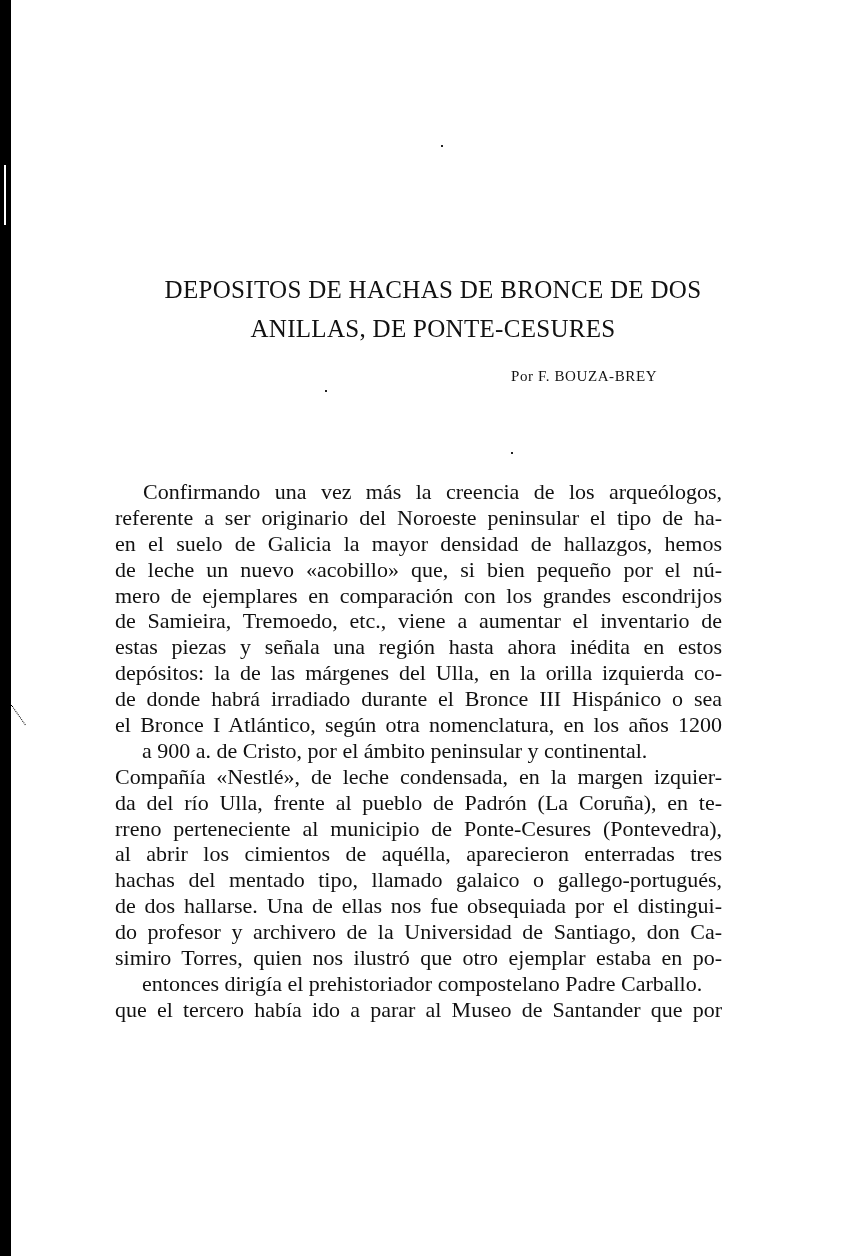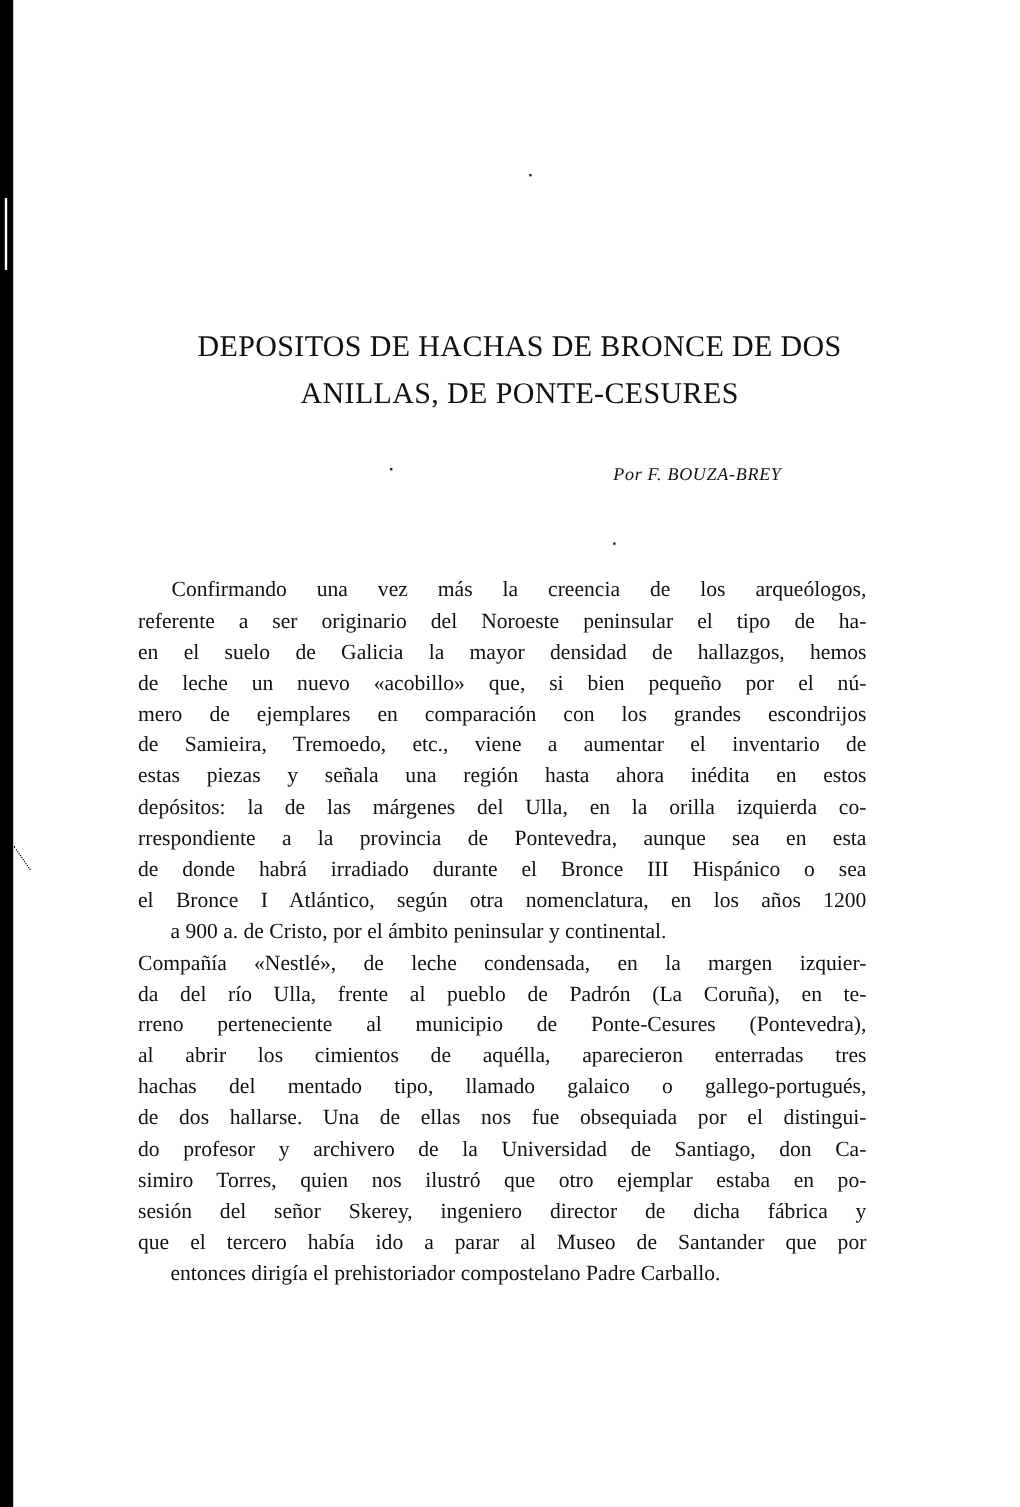--- a/index.html
+++ b/index.html
@@ -57,33 +57,32 @@
       font-size: 25px;
       letter-spacing: 0.3px;
       font-weight: normal;
       margin: 0;
       line-height: 1;
     }
     .title.l1 { top: 277px; left: 8px; }
     .title.l2 { top: 316px; left: 8px; }
     .byline {
       position: absolute;
-      top: 388px;
+      top: 368px;
       left: 511px;
       font-size: 15px;
       letter-spacing: 0.6px;
       white-space: nowrap;
-      font-style: italic;
     }
     .body-text {
       position: absolute;
       left: 115px;
       top: 479px;
       width: 607px;
-      font-size: 18px;
+      font-size: 22px;
       line-height: 25.9px;
     }
     .line {
       display: block;
       white-space: nowrap;
       text-align: justify;
       text-align-last: justify;
       height: 25.9px;
     }
     .line.last {
@@ -111,31 +110,29 @@
 <div class="body-text">
   <div>
       <span class="line indent">Confirmando una vez más la creencia de los arqueólogos,</span>
       <span class="line">referente a ser originario del Noroeste peninsular el tipo de ha-</span>
       <span class="line">en el suelo de Galicia la mayor densidad de hallazgos, hemos</span>
       <span class="line">de leche un nuevo «acobillo» que, si bien pequeño por el nú-</span>
       <span class="line">mero de ejemplares en comparación con los grandes escondrijos</span>
       <span class="line">de Samieira, Tremoedo, etc., viene a aumentar el inventario de</span>
       <span class="line">estas piezas y señala una región hasta ahora inédita en estos</span>
       <span class="line">depósitos: la de las márgenes del Ulla, en la orilla izquierda co-</span>
-      <span class="line">rrespondiente a la provincia de Pontevedra, aunque sea en esta</span>
       <span class="line">de donde habrá irradiado durante el Bronce III Hispánico o sea</span>
       <span class="line">el Bronce I Atlántico, según otra nomenclatura, en los años 1200</span>
       <span class="line last">a 900 a. de Cristo, por el ámbito peninsular y continental.</span>
     </div>
   <div>
       <span class="line">Compañía «Nestlé», de leche condensada, en la margen izquier-</span>
       <span class="line">da del río Ulla, frente al pueblo de Padrón (La Coruña), en te-</span>
       <span class="line">rreno perteneciente al municipio de Ponte-Cesures (Pontevedra),</span>
       <span class="line">al abrir los cimientos de aquélla, aparecieron enterradas tres</span>
       <span class="line">hachas del mentado tipo, llamado galaico o gallego-portugués,</span>
       <span class="line">de dos hallarse. Una de ellas nos fue obsequiada por el distingui-</span>
       <span class="line">do profesor y archivero de la Universidad de Santiago, don Ca-</span>
       <span class="line">simiro Torres, quien nos ilustró que otro ejemplar estaba en po-</span>
-      <span class="line">sesión del señor Skerey, ingeniero director de dicha fábrica y</span>
+      <span class="line last">entonces dirigía el prehistoriador compostelano Padre Carballo.</span>
       <span class="line">que el tercero había ido a parar al Museo de Santander que por</span>
-      <span class="line last">entonces dirigía el prehistoriador compostelano Padre Carballo.</span>
     </div>
 </div>
 
 </body></html>

